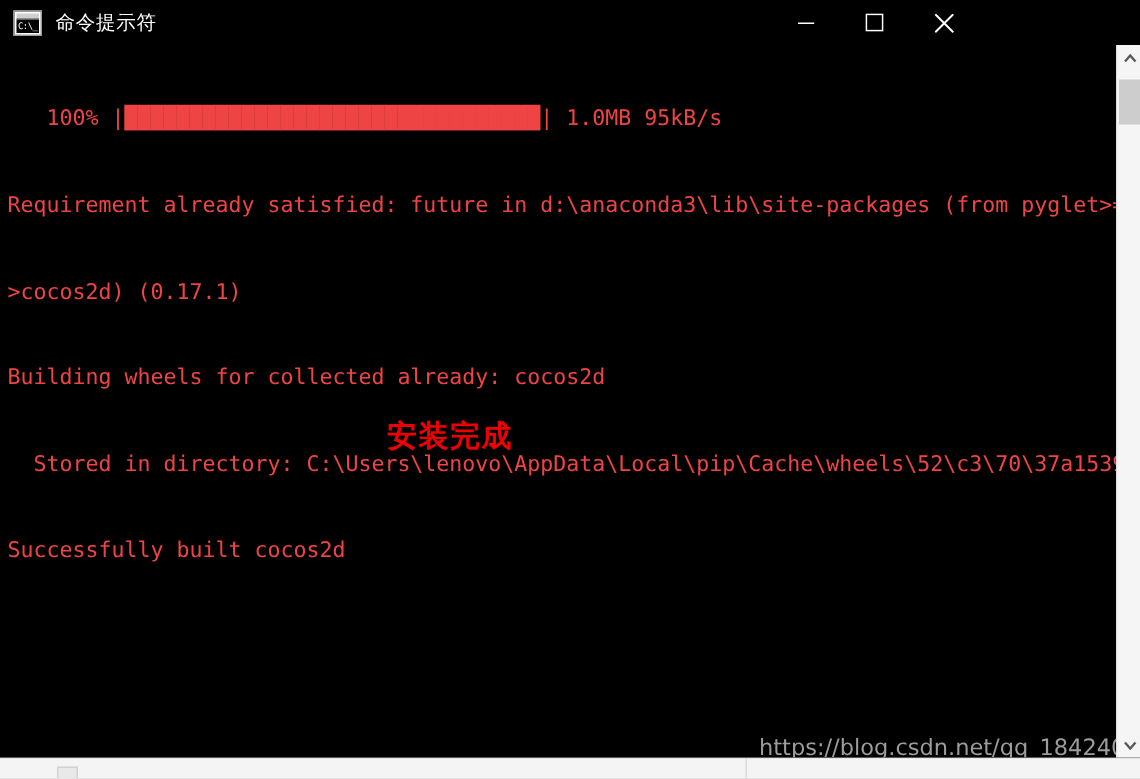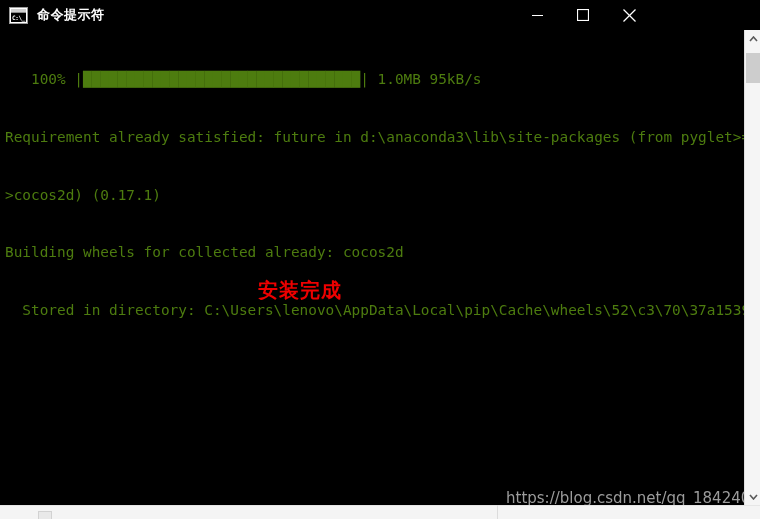--- a/index.html
+++ b/index.html
@@ -105,21 +105,20 @@
 
   
   #titlebar {
     position: absolute;
     left: 0; top: 0;
     width: 652px;
     height: 30px;
     background: #000000;
     display: flex;
     align-items: center;
-    font-weight: bold;
   }
   #cmd-icon {
     margin-left: 9px;
     width: 19px;
     height: 17px;
     background: #ffffff;
     border: 1px solid #9b9b9b;
     box-sizing: border-box;
     position: relative;
     flex: 0 0 auto;
@@ -185,21 +184,21 @@
     font-size: 14.4px;
     line-height: 19.2px;
     padding: 2px 0 0 5px;
     box-sizing: border-box;
     white-space: pre;
     overflow: hidden;
   }
   .cline {
     height: 19.2px;
     white-space: pre;
-    color: #4d7c0f;
+    color: #ef4444;
   }
 
   
   #annotation {
     position: absolute;
     left: 258px;
     top: 245px;
     color: #ee0000;
     font-family: "DejaVu Sans", "Liberation Sans", sans-serif;
     font-size: 20px;
@@ -306,20 +305,21 @@
         </div>
       </div>
     </div>
 
     <div id="console-body">
       <div class="cline">   100% |████████████████████████████████| 1.0MB 95kB/s</div>
       <div class="cline">Requirement already satisfied: future in d:\anaconda3\lib\site-packages (from pyglet&gt;=1.2-</div>
       <div class="cline">&gt;cocos2d) (0.17.1)</div>
       <div class="cline">Building wheels for collected already: cocos2d</div>
       <div class="cline">  Stored in directory: C:\Users\lenovo\AppData\Local\pip\Cache\wheels\52\c3\70\37a1539ad4f</div>
+      <div class="cline">Successfully built cocos2d</div>
       
       
       
       
     </div>
 
     <div id="annotation">安装完成</div>
 
     <div id="watermark">https://blog.csdn.net/qq_184240</div>
 

